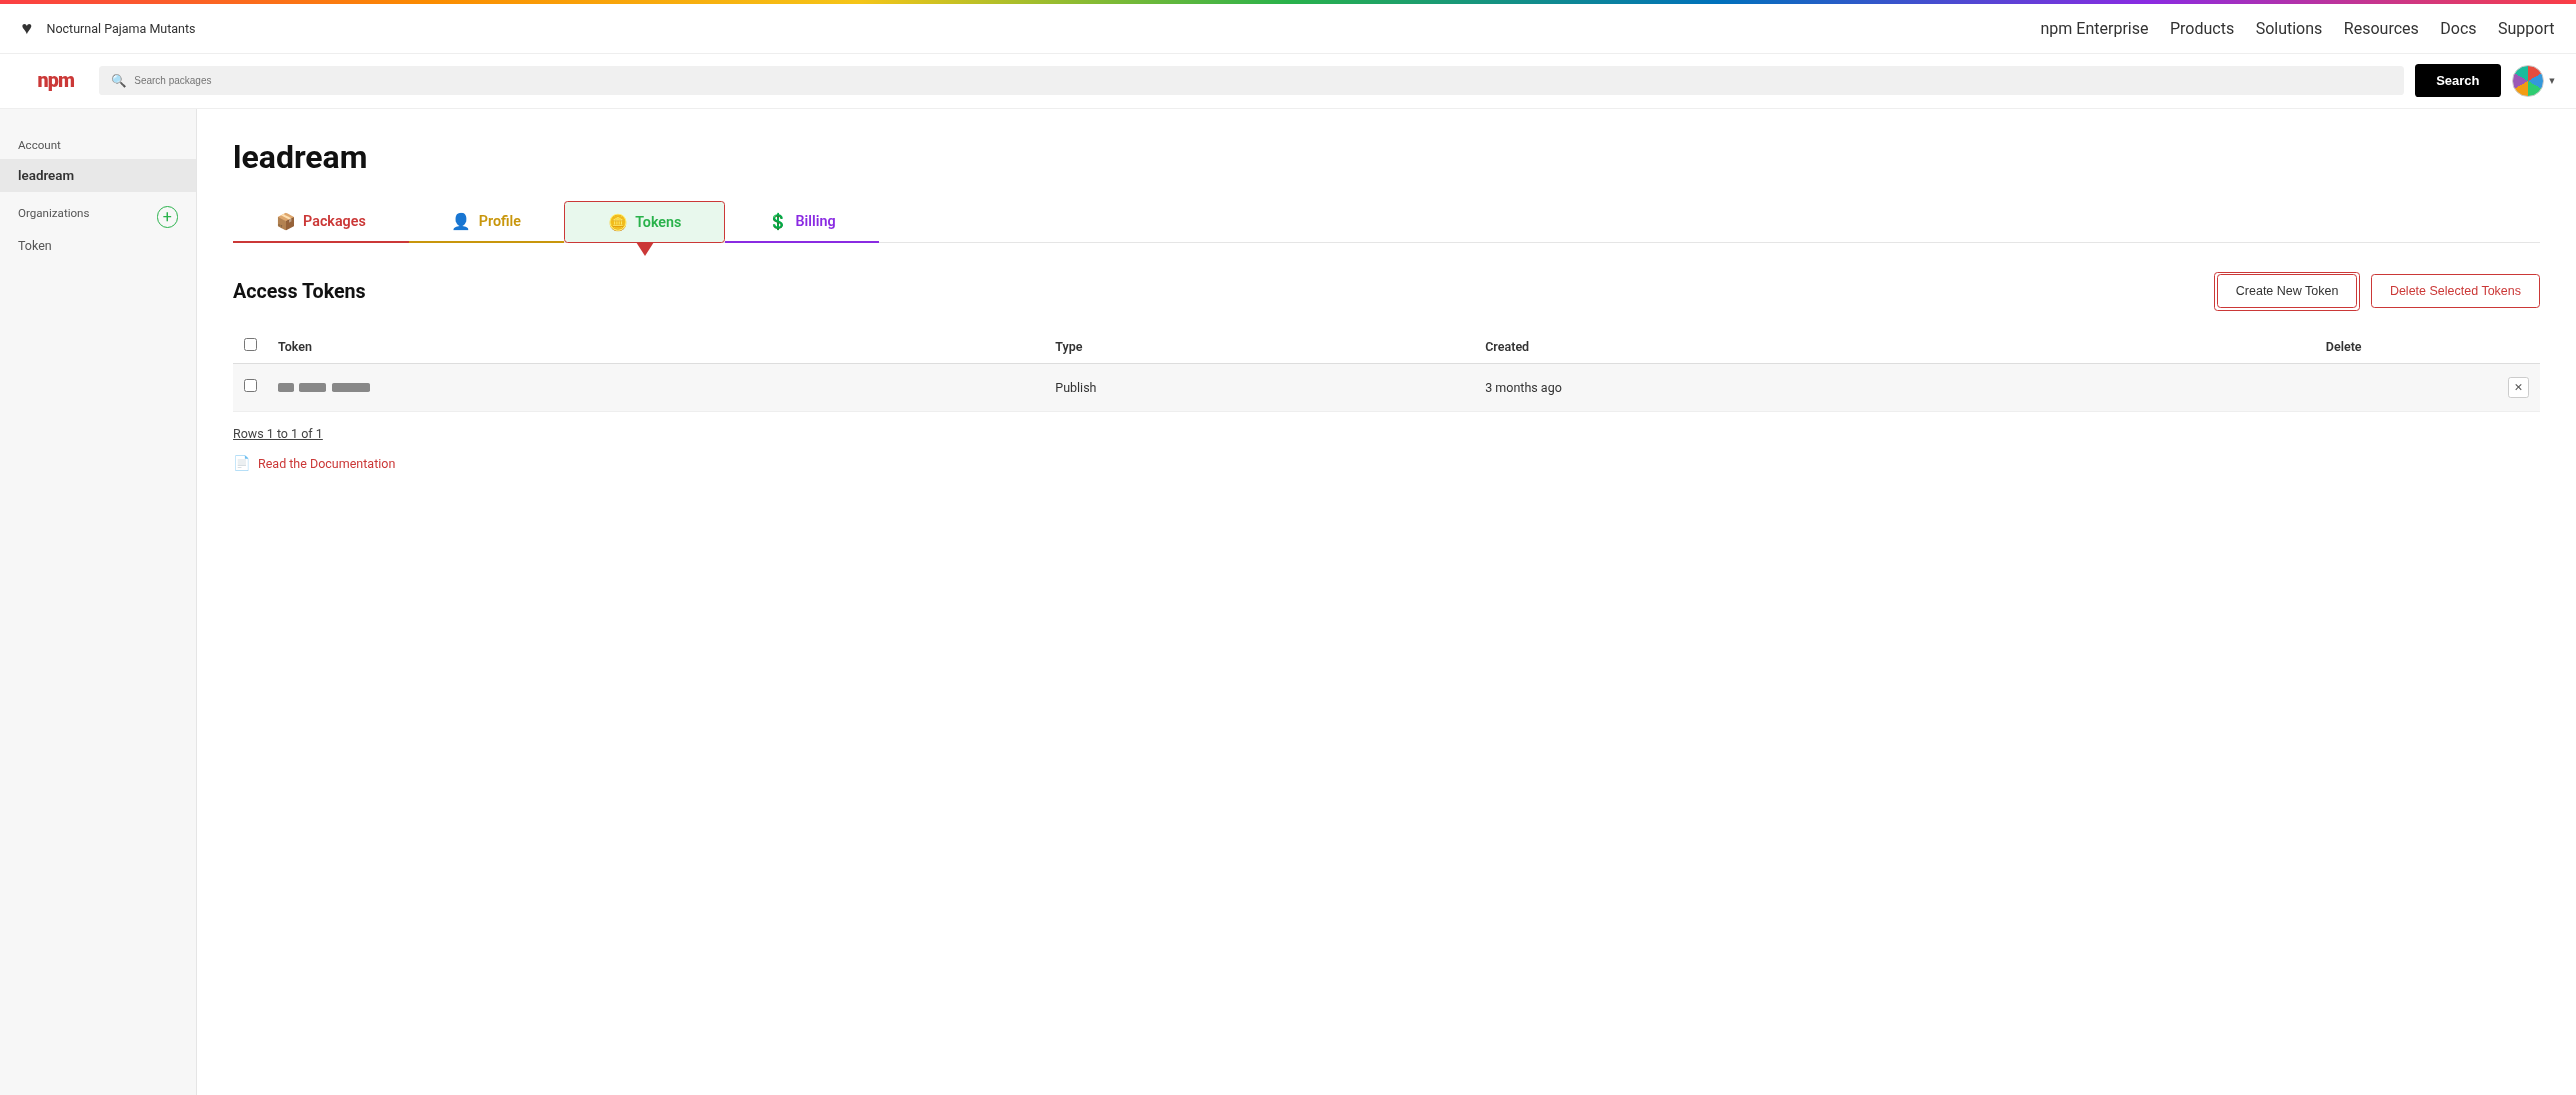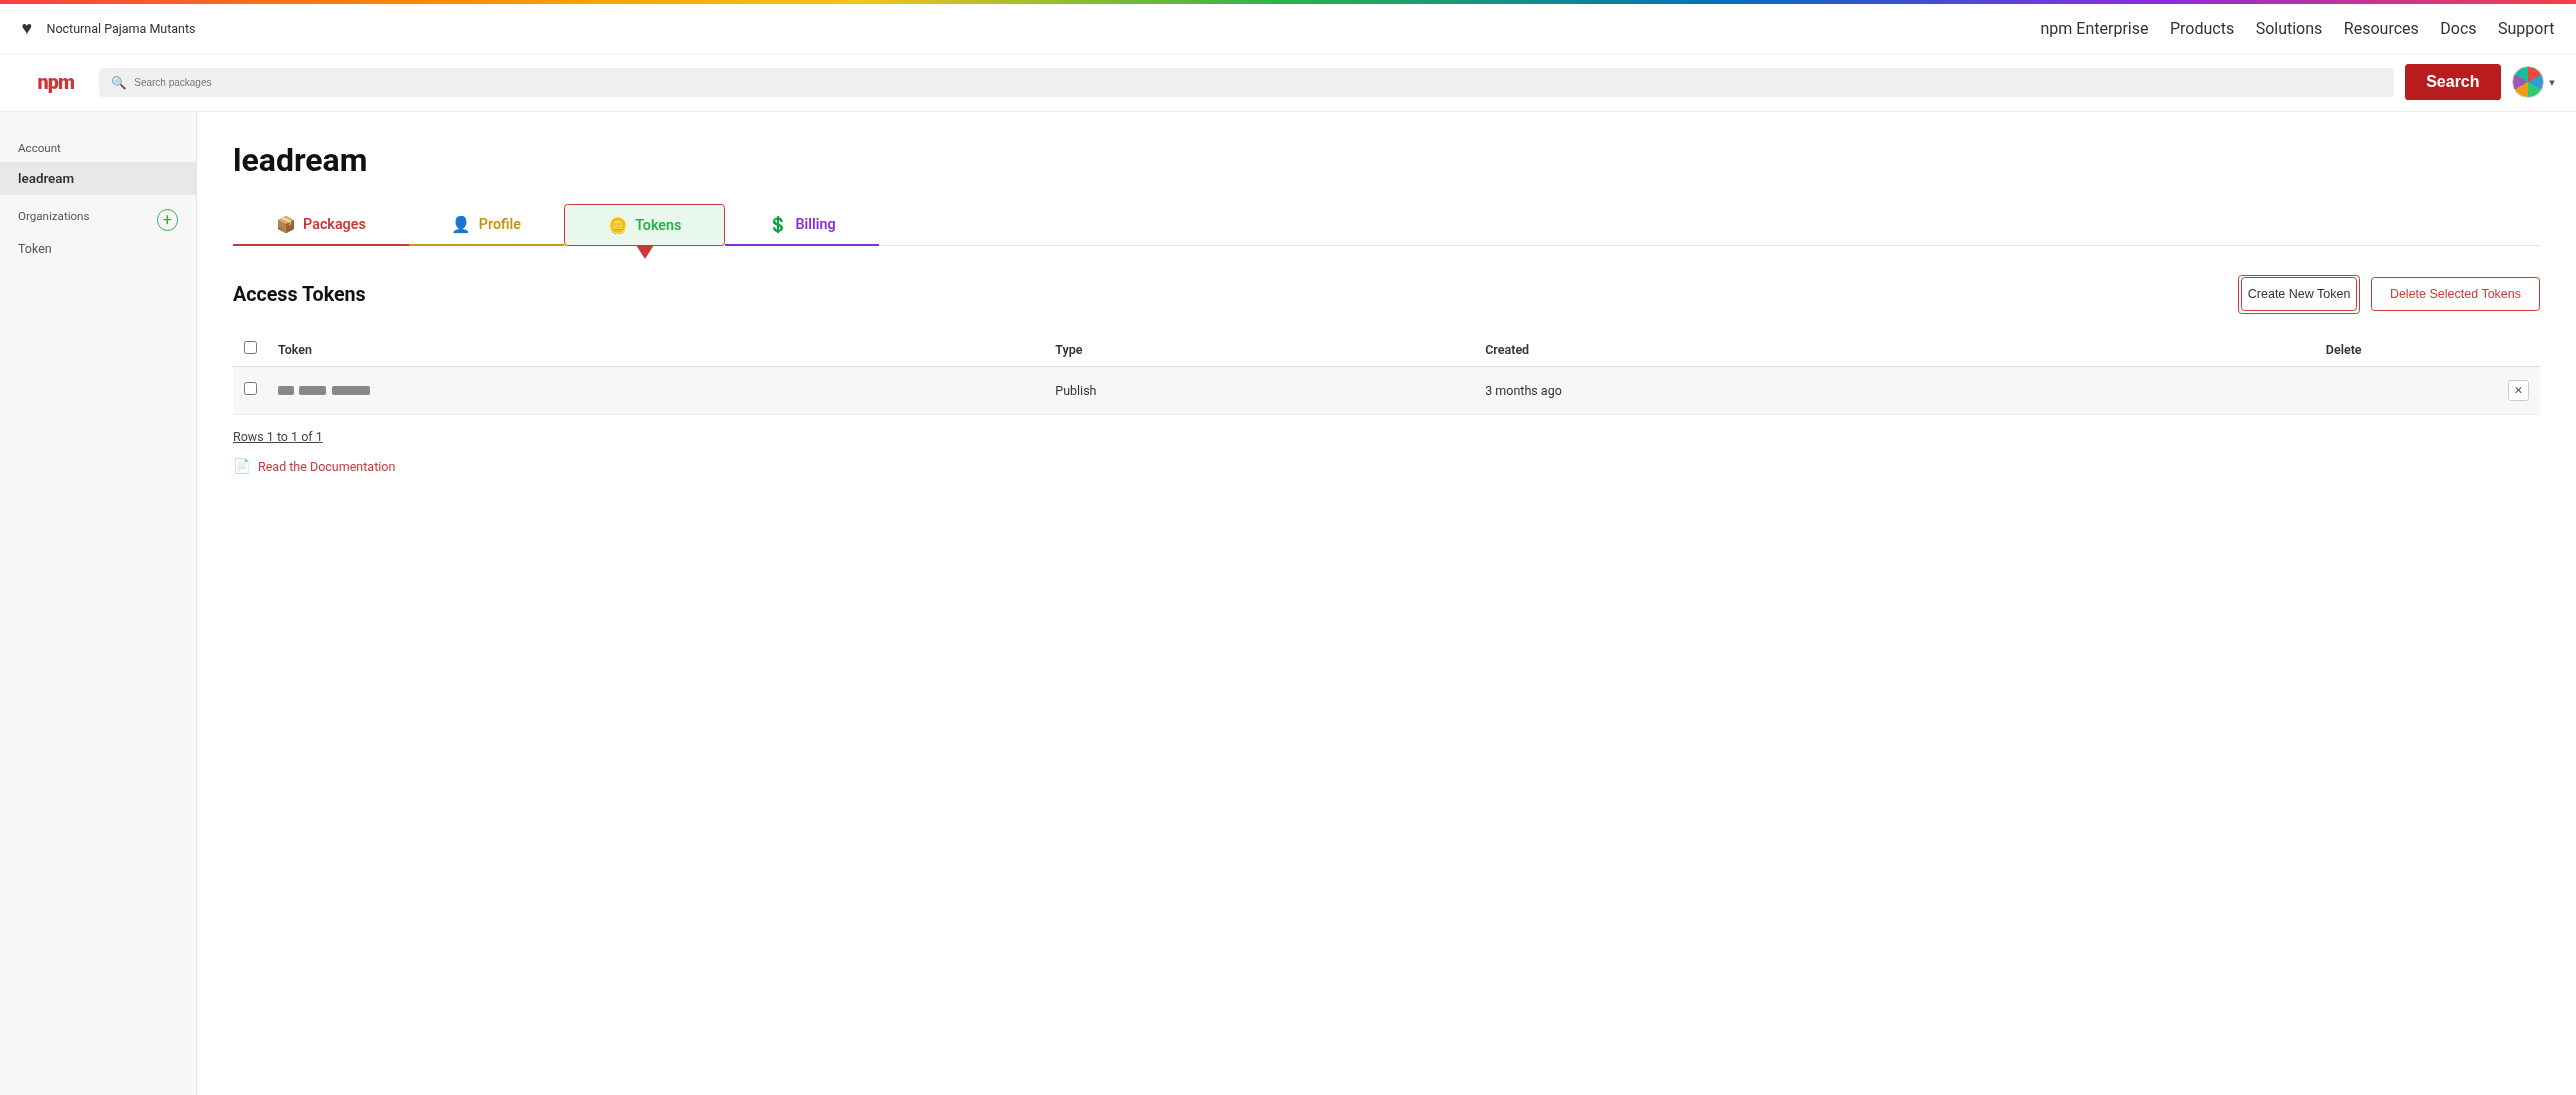--- a/index.html
+++ b/index.html
@@ -77,26 +77,26 @@
     }
     .search-input-wrap input {
       border: none;
       background: transparent;
       outline: none;
       font-size: 10px;
       color: #555;
       width: 100%;
     }
     .search-btn {
-      background: #b91c1c;
+      background: #000000;
       color: #fff;
       border: none;
       border-radius: 3.6px;
       padding: 9px 21.5px;
-      font-size: 16px;
+      font-size: 13px;
       cursor: pointer;
       font-weight: 600;
     }
     .avatar-wrap {
       display: flex;
       align-items: center;
       gap: 5.4px;
       cursor: pointer;
     }
     .avatar-circle {
@@ -255,21 +255,21 @@
     }
     .section-actions {
       display: flex;
       align-items: center;
       gap: 10.7px;
     }
     .create-token-btn {
       border: 1.8px solid #cb3837;
       background: #fff;
       color: #333;
-      padding: 9px 6px;
+      padding: 9px 18px;
       font-size: 12.5px;
       border-radius: 3.6px;
       cursor: pointer;
       font-weight: 500;
     }
     .delete-selected-btn {
       border: 0.9px solid #cb3837;
       background: #fff;
       color: #cb3837;
       padding: 9px 18px;

